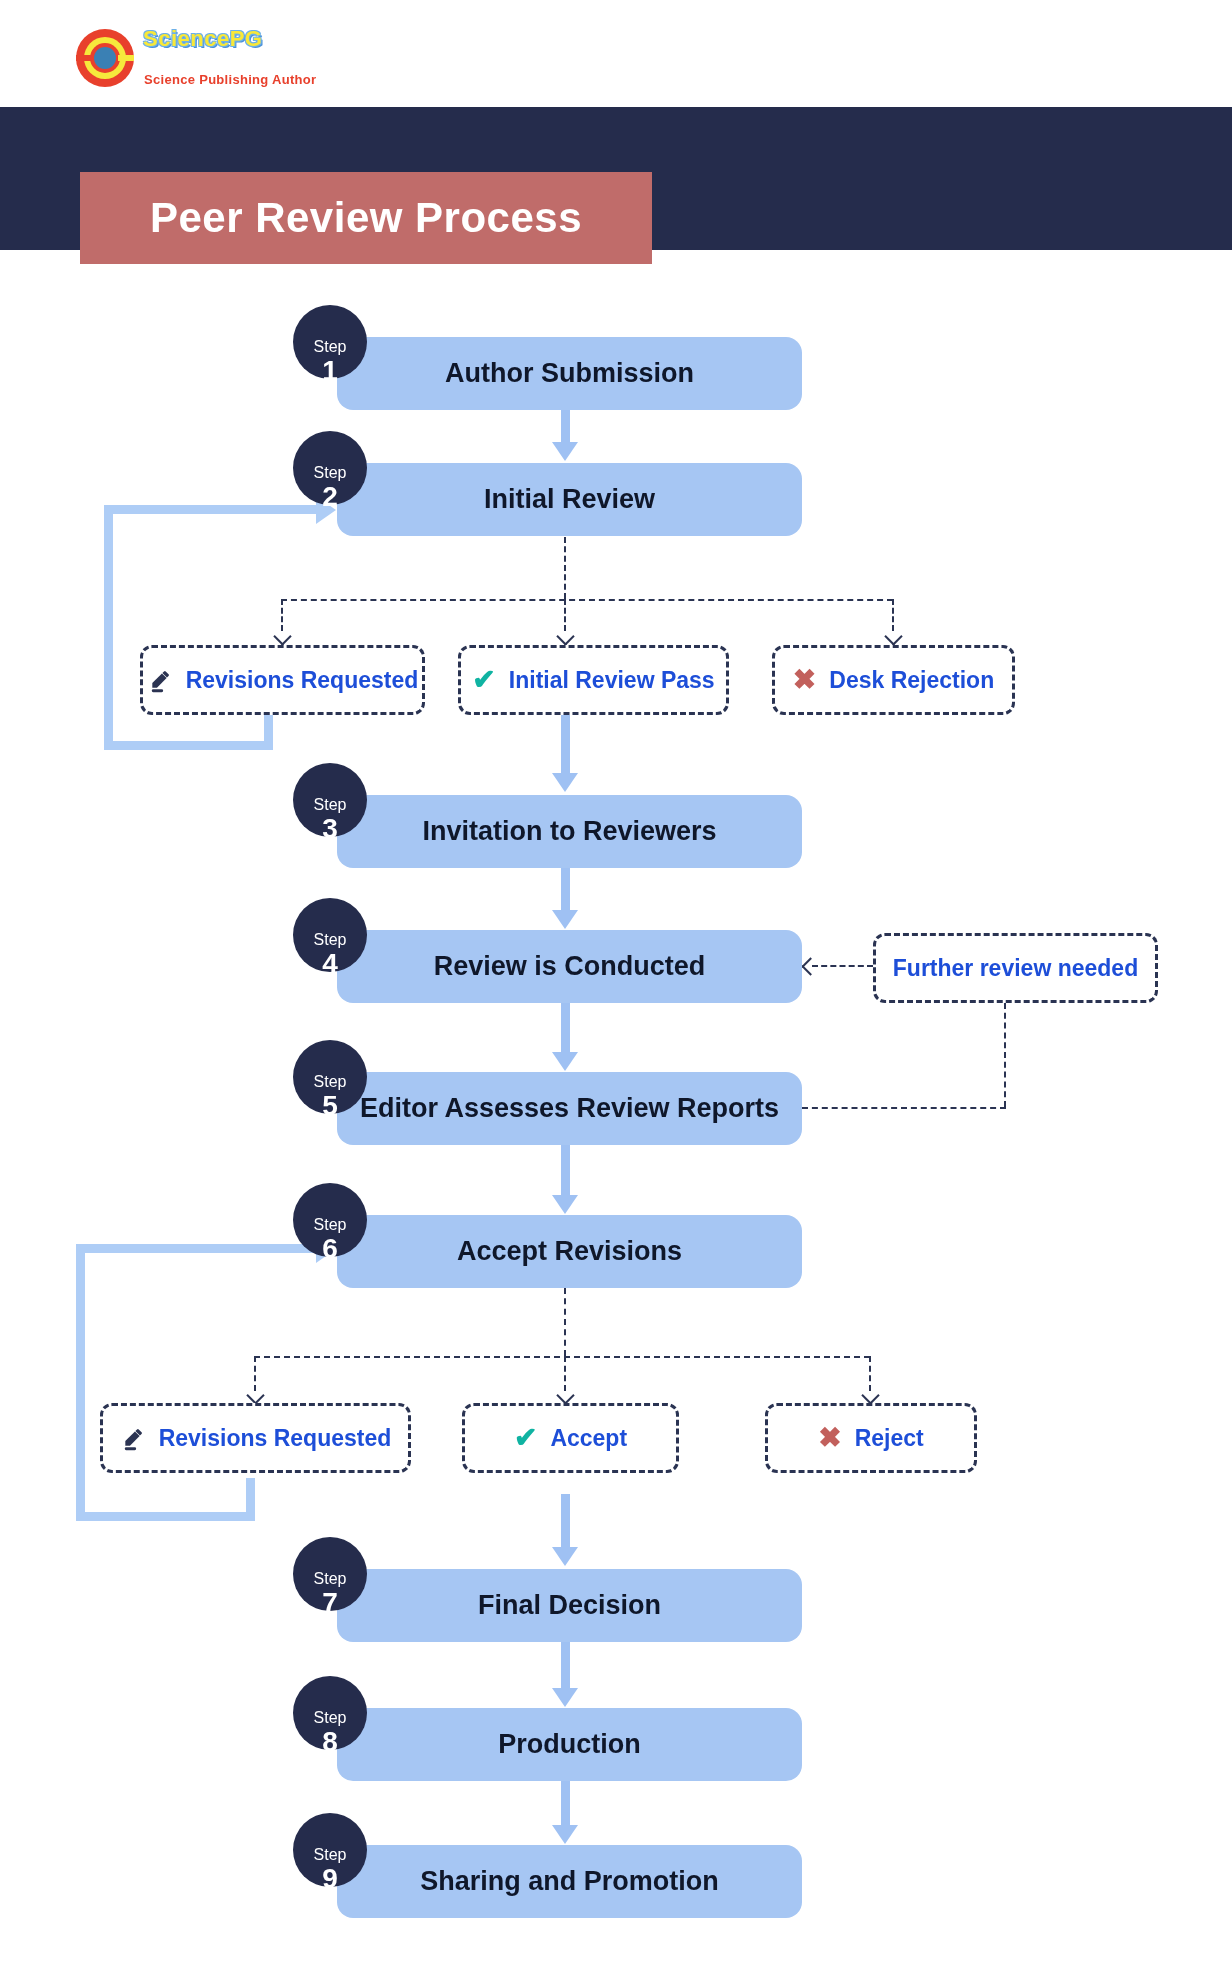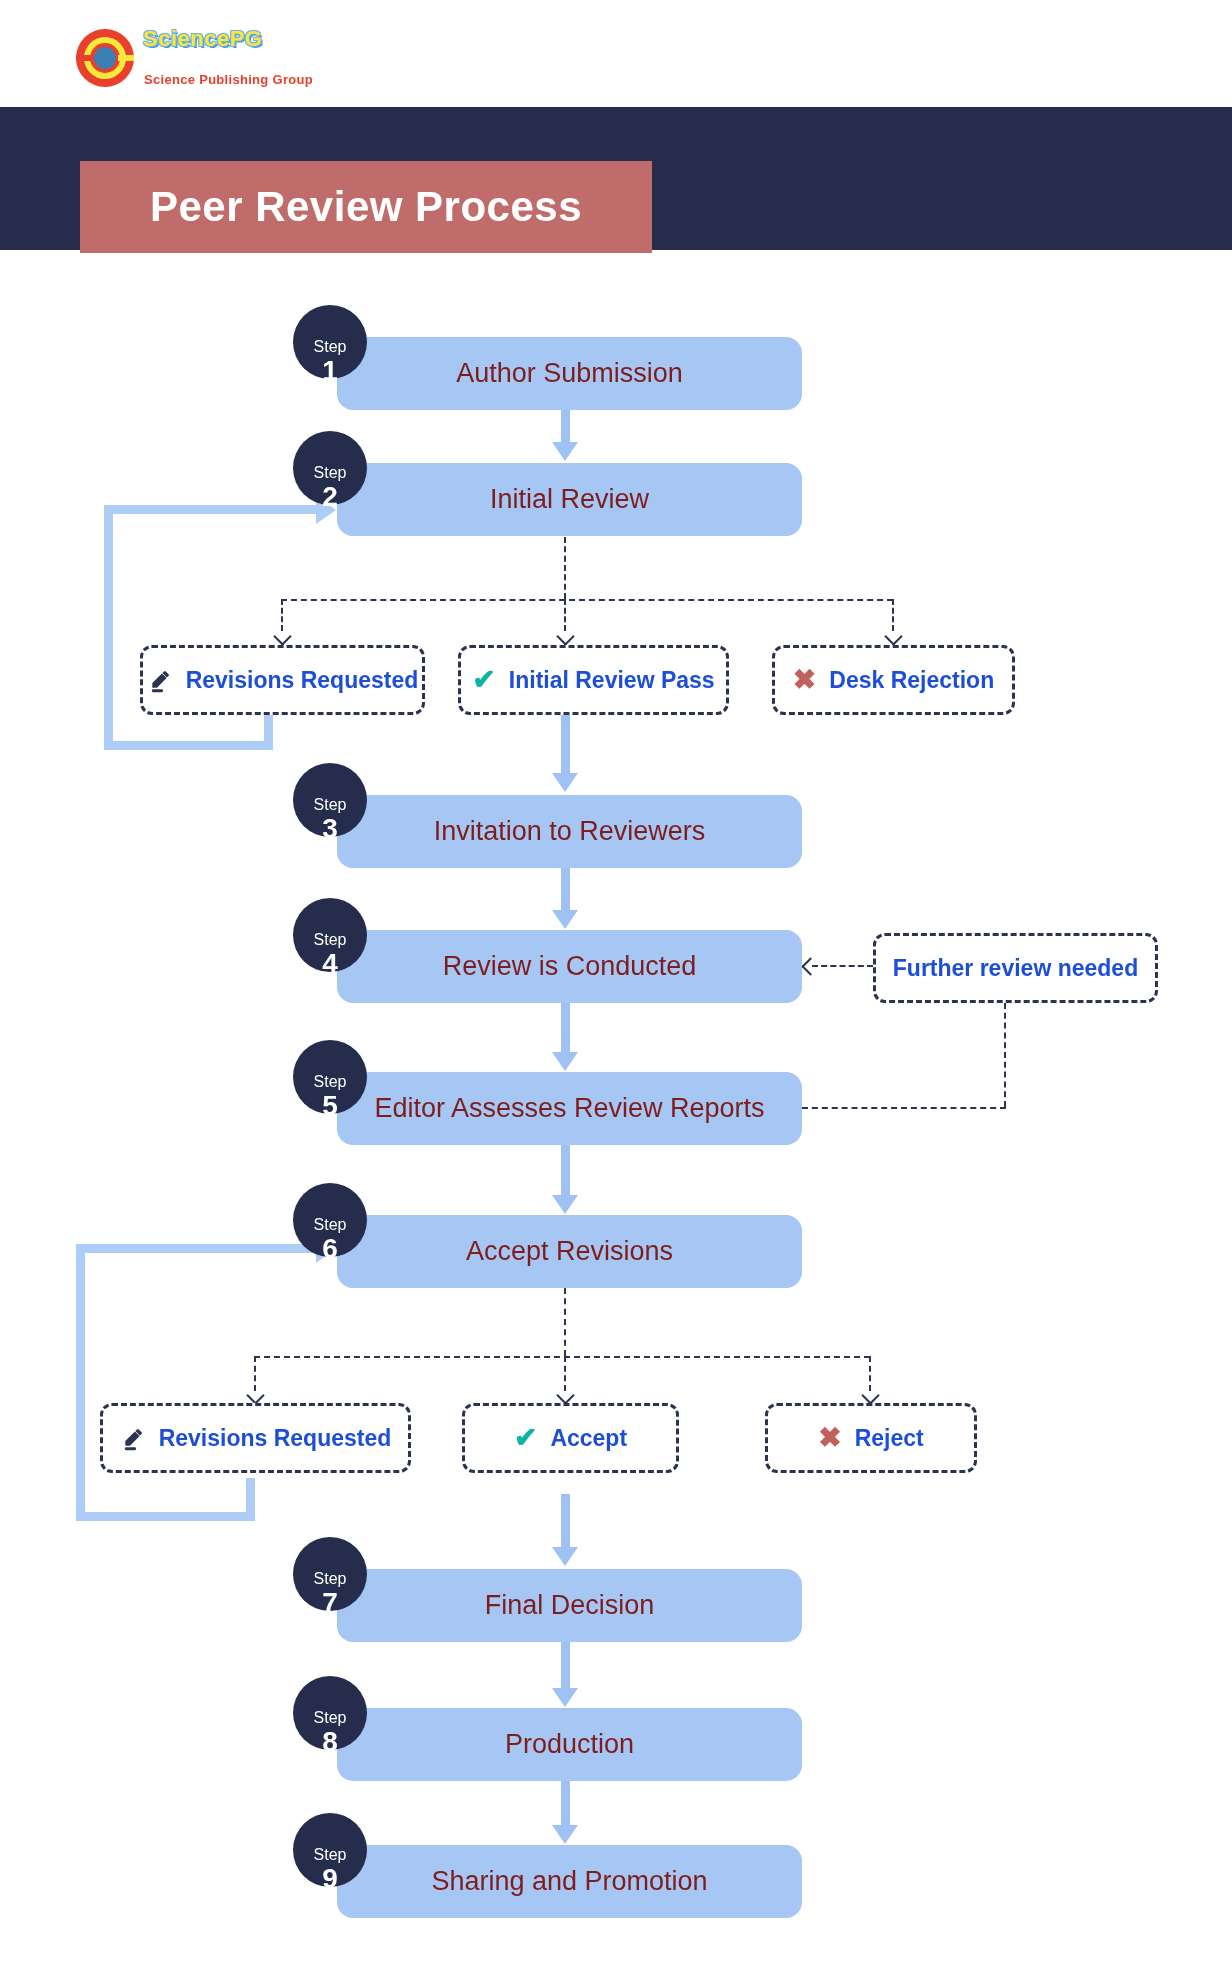--- a/index.html
+++ b/index.html
@@ -19,36 +19,36 @@
   .eq-left{left:0;width:16px;background:#e8402c;}
   .eq-right{left:42px;width:16px;background:#f6e93c;}
   .logo-title{
     position:absolute;left:143px;top:26px;font-size:22px;font-weight:bold;color:#f9e838;
     letter-spacing:.5px;
     text-shadow:1px 1px 0 #6db1e8,-1px -1px 0 #6db1e8,1px -1px 0 #6db1e8,-1px 1px 0 #6db1e8,2px 2px 0 #4a90d9;
   }
   .logo-sub{position:absolute;left:144px;top:72px;font-size:13px;font-weight:bold;color:#e8402c;letter-spacing:.3px;}
   .navband{position:absolute;left:0;top:107px;width:1232px;height:143px;background:#252c4c;}
   .title-box{
-    position:absolute;left:80px;top:54px;width:572px;height:92px;background:#c06c6a;
+    position:absolute;left:80px;top:65px;width:572px;height:92px;background:#c06c6a;
     display:flex;align-items:center;justify-content:center;
   }
   .title-box span{font-size:42px;font-weight:bold;color:#ffffff;letter-spacing:.5px;}
   
   .step-circle{
     position:absolute;left:293px;width:74px;height:74px;border-radius:50%;background:#252c4c;
     color:#ffffff;display:flex;flex-direction:column;align-items:center;justify-content:center;z-index:4;
   }
   .step-circle .s{font-size:16px;font-weight:normal;line-height:1;margin-top:43px;}
   .step-circle .n{font-size:28px;font-weight:bold;line-height:1.15;}
   .step-box{
     position:absolute;left:337px;width:465px;height:73px;border-radius:16px;background:#a6c6f3;
     display:flex;align-items:center;justify-content:center;z-index:2;
   }
-  .step-box span{font-size:27px;font-weight:normal;color:#7f1d1d;}
+  .step-box span{font-size:27px;font-weight:bold;color:#0f172a;}
   .dash-box{
     position:absolute;height:70px;border:3px dashed #2a3352;border-radius:12px;background:#ffffff;
     display:flex;align-items:center;justify-content:center;gap:13px;z-index:2;box-sizing:border-box;
   }
   .dash-box .lbl{font-size:23px;font-weight:bold;color:#1d4ed8;}
   .icon-check{color:#10b3a2;font-size:28px;font-weight:bold;line-height:1;}
   .icon-cross{color:#c2605c;font-size:28px;font-weight:bold;line-height:1;}
   .pencil{width:26px;height:26px;display:inline-block;}
   .pencil svg{display:block;}
   
@@ -71,21 +71,21 @@
   <div class="topbar">
     <div class="logo-mark">
       <div class="c c-outer"></div>
       <div class="c c-yellow"></div>
       <div class="c c-red2"></div>
       <div class="eq eq-left"></div>
       <div class="eq eq-right"></div>
       <div class="c c-core"></div>
     </div>
     <div class="logo-title">SciencePG</div>
-    <div class="logo-sub">Science Publishing Group</div>
+    <div class="logo-sub">Science Publishing Author</div>
   </div>
 
   <div class="navband">
     <div class="title-box">
       <span>Peer Review Process</span>
     </div>
   </div>
 
   <div class="step-circle" style="top:305px">
       <span class="s">Step</span>

